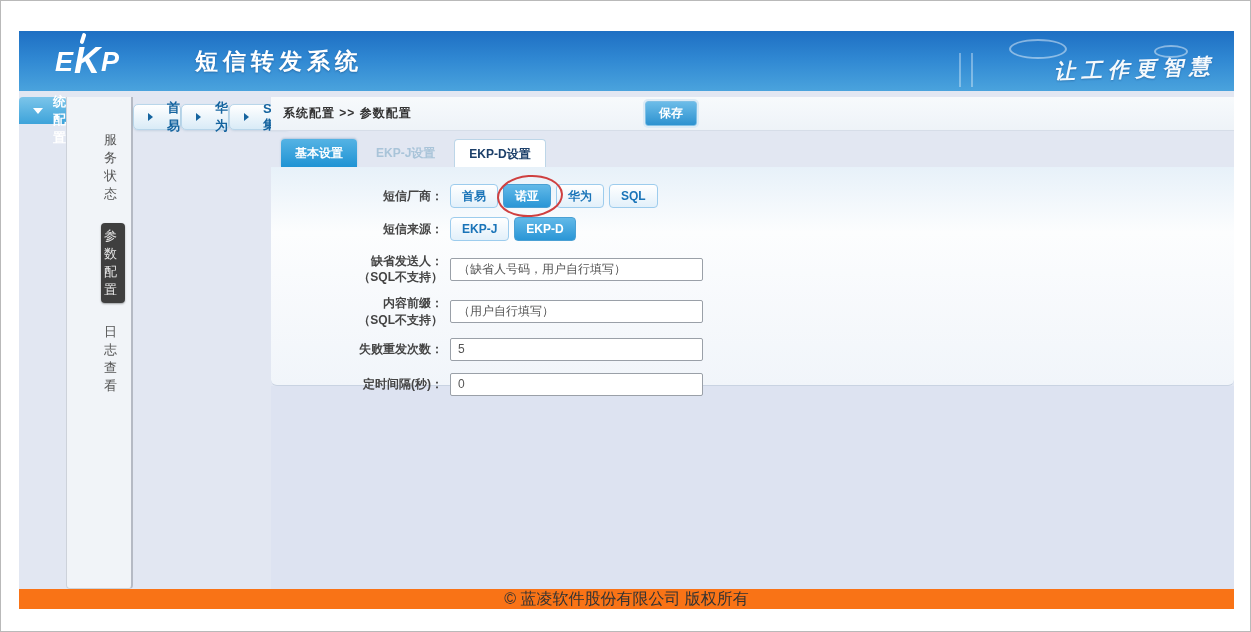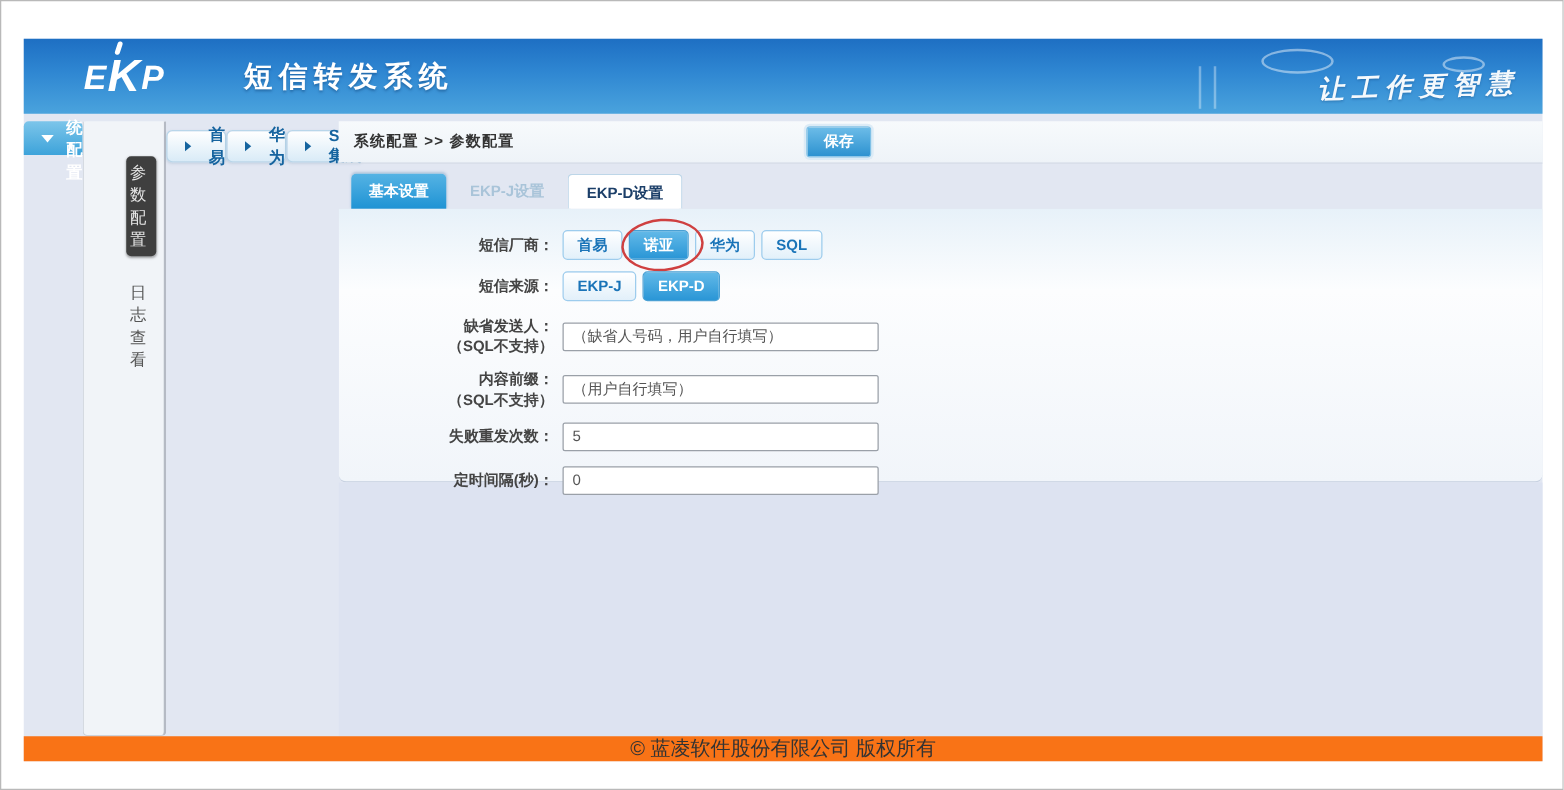--- a/index.html
+++ b/index.html
@@ -5,21 +5,21 @@
   * { margin:0; padding:0; box-sizing:border-box; }
   html,body { background:#fff; }
   body { font-family:"Liberation Sans","DejaVu Sans",sans-serif; }
 
   .stage { position:relative; width:1251px; height:632px; background:#fff; border:1px solid #b9b9b9; overflow:hidden; }
   .page  { position:absolute; left:18px; top:30px; width:1215px; height:578px; display:flex; flex-direction:column; background:#e2e7f2; }
 
   
   .hdr { position:relative; height:60px; flex:0 0 60px;
          background:linear-gradient(180deg,#1e6fc3 0%, #2f87d2 45%, #4aa3dd 100%); overflow:hidden; }
-  .logo { position:absolute; left:48px; top:7px; color:#fff; font-style:italic; font-weight:bold; letter-spacing:1px; }
+  .logo { position:absolute; left:36px; top:7px; color:#fff; font-style:italic; font-weight:bold; letter-spacing:1px; }
   .logo .l1 { font-size:27px; }
   .logo .l2 { font-size:36px; position:relative; top:2px; }
   .logo .l2::before { content:""; position:absolute; left:7px; top:-7px; width:4px; height:11px; background:#fff; transform:rotate(18deg); border-radius:2px; }
   .logo .l3 { font-size:27px; }
   .hdr-title { position:absolute; left:176px; top:15px; color:#fff; font-size:23px; font-weight:bold; letter-spacing:5px;
                text-shadow:0 1px 2px rgba(0,40,90,.35); }
   .hdr-deco { position:absolute; right:0; top:0; width:330px; height:60px; }
   .cloud { position:absolute; border:2px solid rgba(255,255,255,.45); border-radius:50%; }
   .cloud.c1 { width:58px; height:20px; left:105px; top:8px; }
   .cloud.c2 { width:34px; height:13px; left:250px; top:14px; }
@@ -107,20 +107,21 @@
     </div>
 
     <div class="bod">
 
       <div class="sb">
         <div class="sb-head">
           <span class="arr"></span>
           <span>系统配置</span>
         </div>
         <div class="sb-panel">
+          <div class="sb-item">服务状态</div>
           <div class="sb-item sel">参数配置</div>
           <div class="sb-item">日志查看</div>
         </div>
         <div class="sb-acc">
           <span class="arr"></span>
           <span>首易</span>
         </div>
         <div class="sb-acc">
           <span class="arr"></span>
           <span>华为</span>

